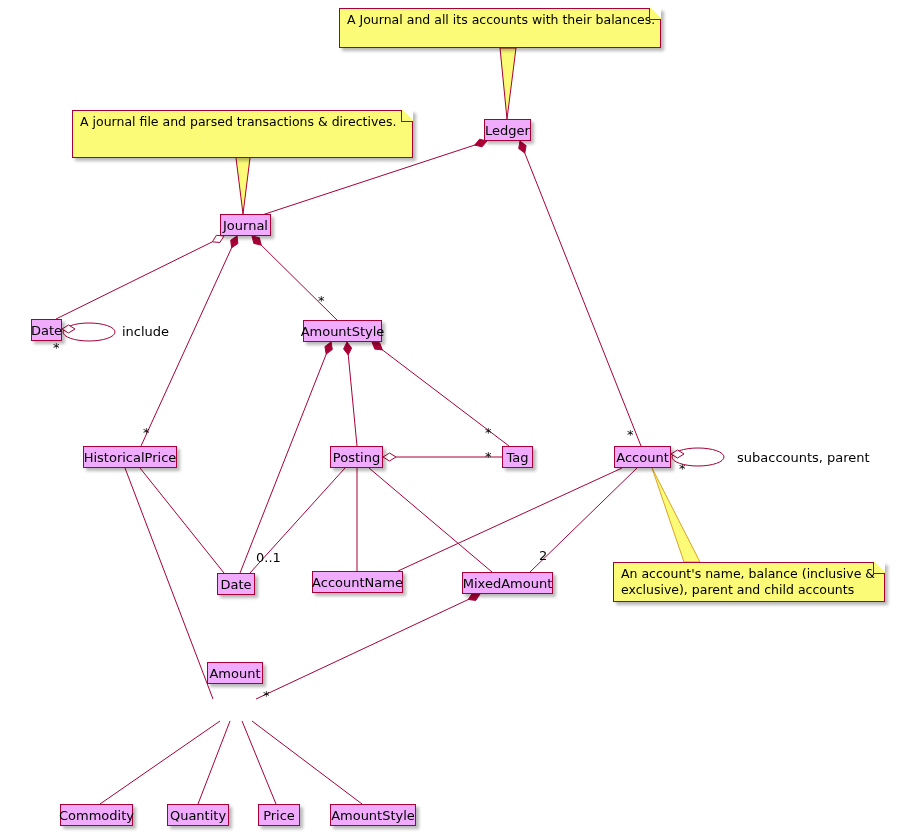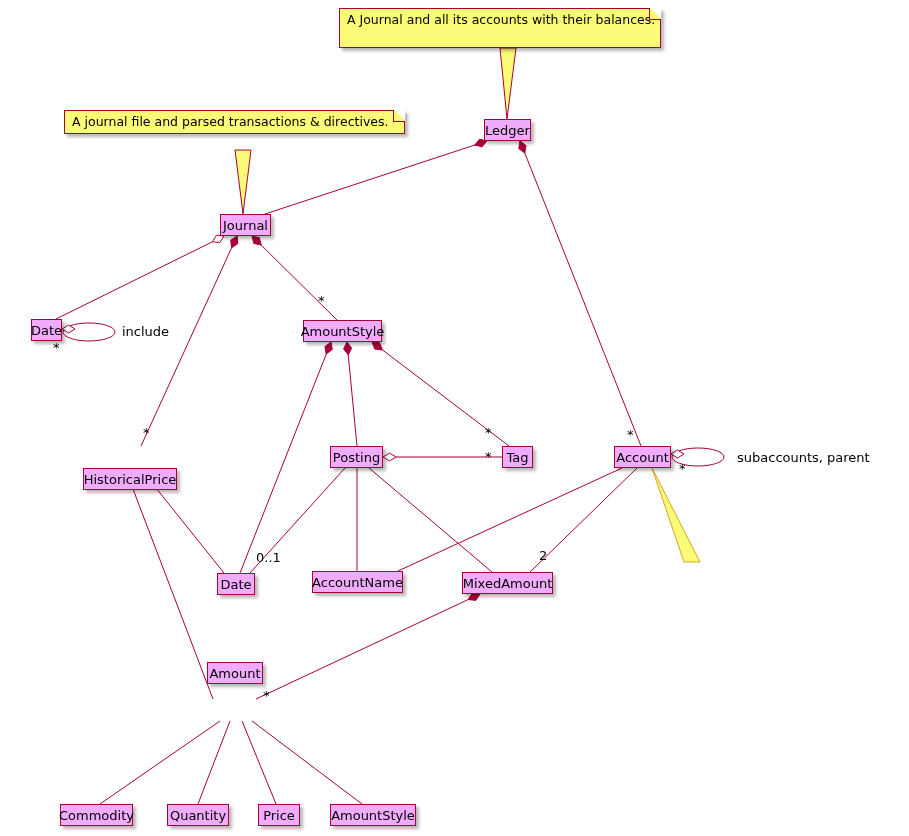--- a/index.html
+++ b/index.html
@@ -120,30 +120,35 @@
     </g>
     <g>
       <line class="edge" x1="252" y1="721" x2="362" y2="804"></line>
     </g>
   </svg>
 
   <div class="note" style="left:339px;top:8px;width:322px;height:40px">
     <span>A Journal and all its accounts with their balances.</span>
     <i class="fold"></i>
   </div>
-  <div class="note" style="left:64px;top:110px;width:341px;height:24px">
+  <div class="note" style="left:72px;top:110px;width:341px;height:48px">
     <span>A journal file and parsed transactions &amp; directives.</span>
+    <i class="fold"></i>
+  </div>
+  <div class="note" style="left:613px;top:562px;width:272px;height:40px">
+    <span>An account's name, balance (inclusive &amp;</span>
+    <span>exclusive), parent and child accounts</span>
     <i class="fold"></i>
   </div>
 
   <div class="node" style="left:484px;top:119px;width:47px">Ledger</div>
   <div class="node" style="left:220px;top:214px;width:51px">Journal</div>
   <div class="node" style="left:31px;top:319px;width:31px">Date</div>
   <div class="node" style="left:303px;top:320px;width:79px">AmountStyle</div>
-  <div class="node" style="left:83px;top:468px;width:94px">HistoricalPrice</div>
+  <div class="node" style="left:83px;top:446px;width:94px">HistoricalPrice</div>
   <div class="node" style="left:330px;top:446px;width:53px">Posting</div>
   <div class="node" style="left:502px;top:446px;width:31px">Tag</div>
   <div class="node" style="left:614px;top:446px;width:57px">Account</div>
   <div class="node" style="left:217px;top:573px;width:38px">Date</div>
   <div class="node" style="left:312px;top:571px;width:91px">AccountName</div>
   <div class="node" style="left:462px;top:572px;width:91px">MixedAmount</div>
   <div class="node" style="left:207px;top:662px;width:56px">Amount</div>
   <div class="node" style="left:60px;top:804px;width:73px">Commodity</div>
   <div class="node" style="left:167px;top:804px;width:62px">Quantity</div>
   <div class="node" style="left:258px;top:804px;width:42px">Price</div>

